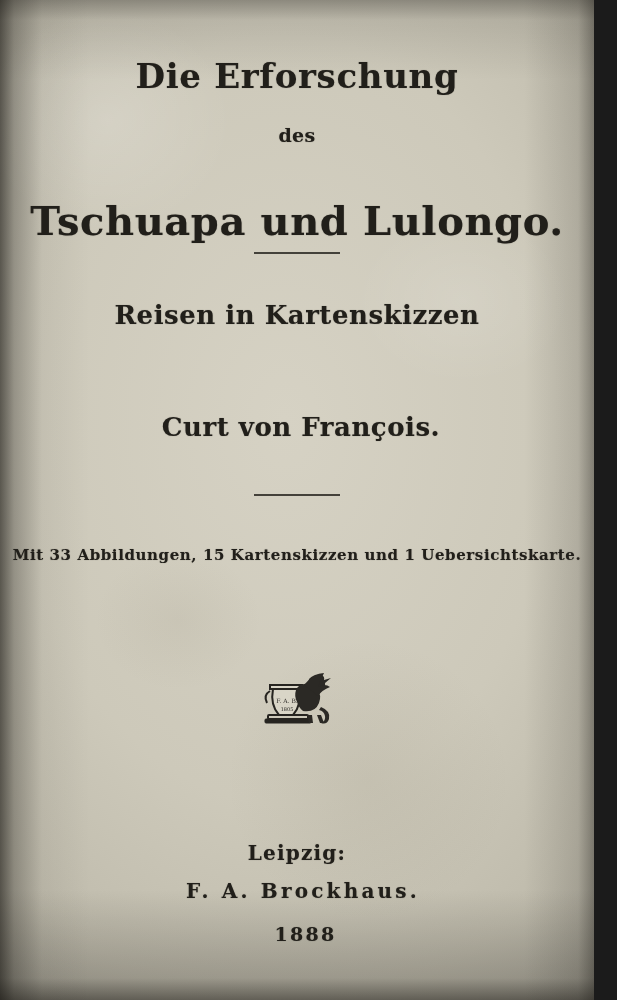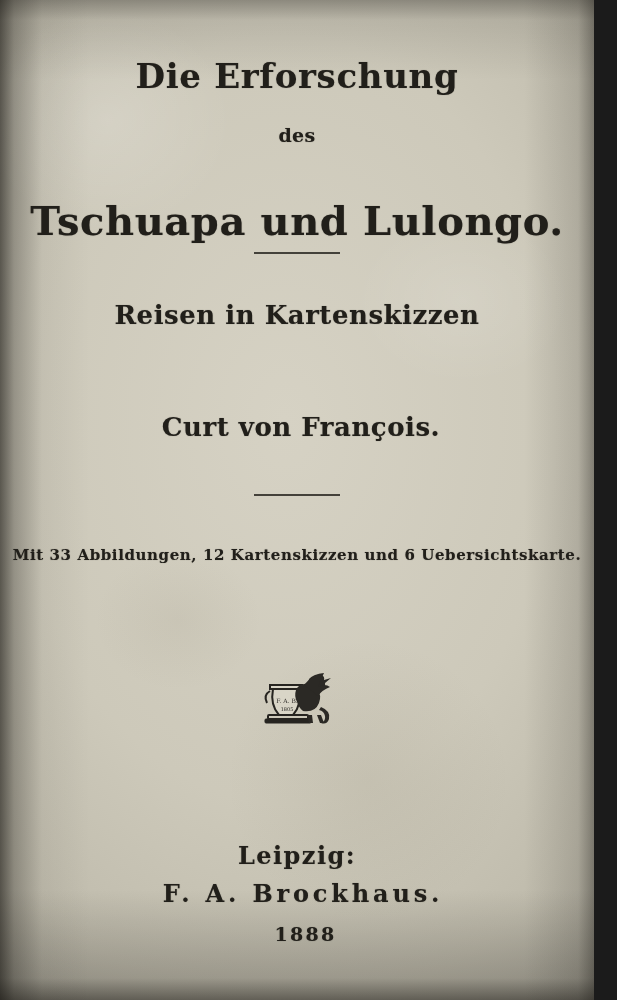--- a/index.html
+++ b/index.html
@@ -140,30 +140,30 @@
     width: 96px;
     height: 96px;
   }
   .publisher-mark svg { display: block; }
 
   .line-city {
     position: absolute;
     top: 841px;
     left: 0;
     right: 0;
-    font-size: 24px;
+    font-size: 20px;
     letter-spacing: 0.06em;
     text-align: center;
   }
   .line-publisher {
     position: absolute;
     top: 879px;
     left: 0;
     right: 0;
-    font-size: 24px;
+    font-size: 20px;
     letter-spacing: 0.16em;
     padding-left: 12px;
   }
   .line-year {
     position: absolute;
     top: 923px;
     left: 17px;
     right: 0;
     font-size: 19px;
     letter-spacing: 0.12em;
@@ -183,21 +183,21 @@
 
     <div class="rule rule-1"></div>
 
     <div class="fraktur line-subtitle">Reisen in Kartenskizzen</div>
 
 
     <div class="fraktur line-author">Curt von François.</div>
 
     <div class="rule rule-2"></div>
 
-    <div class="fraktur line-note">Mit 33 Abbildungen, 12 Kartenskizzen und 6 Uebersichtskarte.</div>
+    <div class="fraktur line-note">Mit 33 Abbildungen, 15 Kartenskizzen und 1 Uebersichtskarte.</div>
 
     <div class="publisher-mark">
       <svg viewBox="0 0 96 96" width="96" height="96" aria-hidden="true">
         <g fill="#262420" stroke="#262420" stroke-width="1">
 
           <rect x="16" y="74" width="46" height="4" rx="1"></rect>
           <rect x="19" y="70" width="40" height="4" rx="1" fill="none" stroke-width="2"></rect>
 
           <path d="M24 44 q-3 16 6 26 h14 q9 -10 6 -26 z" fill="#d9d5c7" stroke="#262420" stroke-width="2"></path>
 

